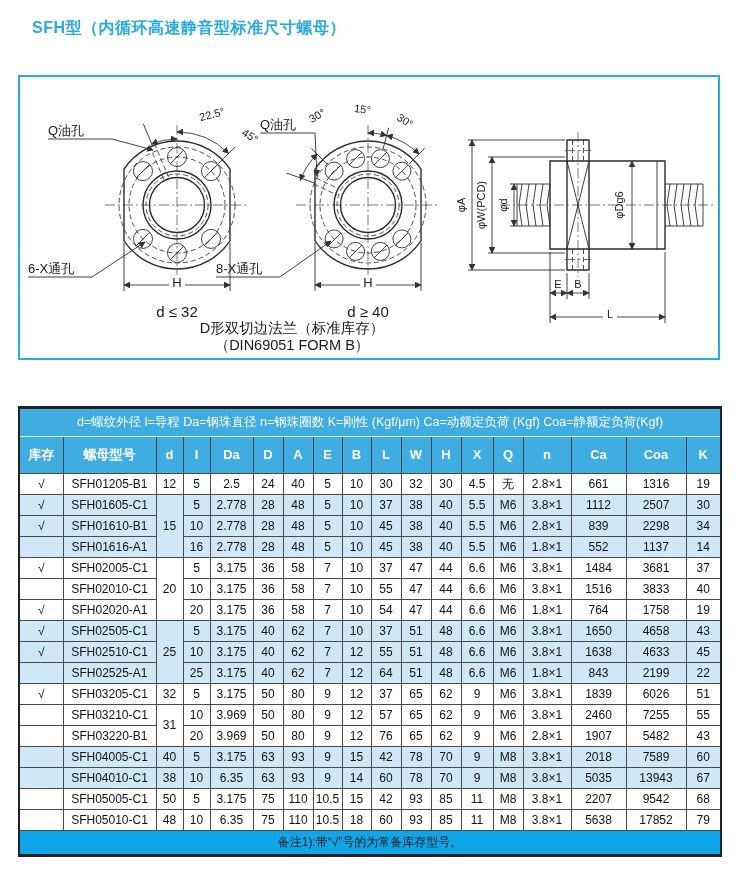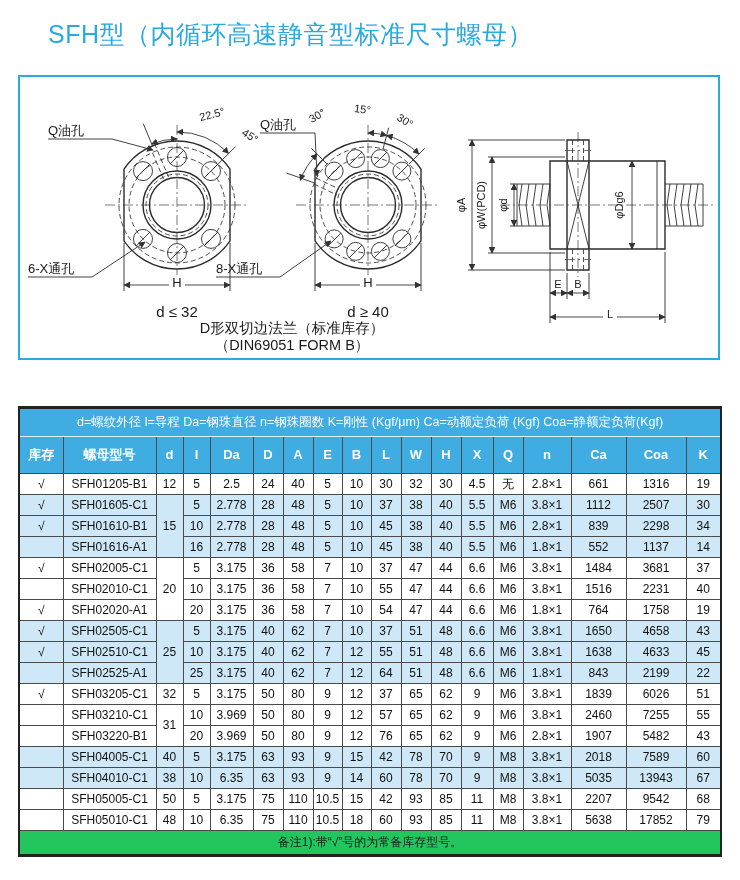--- a/index.html
+++ b/index.html
@@ -6,37 +6,37 @@
     --accent:#29A9E1;
     --header-bg:#3FACE2;
     --row-shade:#CEE8F7;
     --border-dark:#333333;
     --panel-border:#29ABE2;
   }
   *{box-sizing:border-box;margin:0;padding:0;}
   html,body{width:740px;height:880px;background:#ffffff;
     font-family:"Liberation Sans","DejaVu Sans",sans-serif;color:#1a1a1a;}
   body{position:relative;overflow:hidden;}
-  .page-title{position:absolute;left:48px;top:18px;font-size:25px;font-weight:normal;
+  .page-title{position:absolute;left:32px;top:18px;font-size:16px;font-weight:bold;
     color:var(--accent);letter-spacing:0.5px;}
   .diagram-panel{position:absolute;left:18px;top:75px;width:702px;height:285px;
     border:2px solid var(--panel-border);background:#ffffff;}
   .unit-label{position:absolute;top:385px;right:22px;font-size:13px;color:#222;margin-top:32px;}
   .table-wrap{position:absolute;left:18px;top:406px;width:702px;border-radius:11px;}
   table.spec{border-collapse:collapse;table-layout:fixed;width:702px;
     border:2px solid #222;border-top:3px solid #222;border-bottom:3px solid #222;}
   table.spec th,table.spec td{border:1px solid #4a4a4a;text-align:center;
     vertical-align:middle;padding:0;line-height:1.05;}
   tr.legend-row th{background:var(--header-bg);color:#fff;font-weight:normal;
     font-size:12.5px;height:29px;border-bottom:1px solid #dff2fc;}
   tr.colhead-row th{background:var(--header-bg);color:#fff;font-weight:bold;
     font-size:13px;height:37px;}
   tbody td{font-size:12px;height:21px;background:#fff;color:#111;}
   tbody tr.shade td{background:var(--row-shade);}
-  tfoot td{text-align:left;font-size:12px;height:25px;padding-left:58px;background:#22c55e;}
+  tfoot td{text-align:left;font-size:12px;height:25px;padding-left:58px;background:#0ea5e9;}
   
   .ln{stroke:#2b2b2b;fill:none;stroke-width:1.4;}
   .thin{stroke:#2b2b2b;fill:none;stroke-width:0.9;}
   .dash{stroke:#3a3a3a;fill:none;stroke-width:0.9;stroke-dasharray:5 3;}
   .cline{stroke:#555;fill:none;stroke-width:0.8;stroke-dasharray:10 3 2 3;}
   .dim{stroke:#333;fill:none;stroke-width:0.9;}
   text.lbl{fill:#1a1a1a;font-size:13px;font-family:"Liberation Sans","DejaVu Sans",sans-serif;}
   text.ang{fill:#1a1a1a;font-size:11px;}
   text.big{fill:#1a1a1a;font-size:15px;}
   text.cap{fill:#1a1a1a;font-size:14.5px;}
@@ -372,21 +372,21 @@
           <td>58</td>
           <td>7</td>
           <td>10</td>
           <td>55</td>
           <td>47</td>
           <td>44</td>
           <td>6.6</td>
           <td>M6</td>
           <td>3.8×1</td>
           <td>1516</td>
-          <td>2231</td>
+          <td>3833</td>
           <td>40</td>
         </tr>
         <tr>
           <td>√</td>
           <td>SFH02020-A1</td>
           <td>20</td>
           <td>3.175</td>
           <td>36</td>
           <td>58</td>
           <td>7</td>

